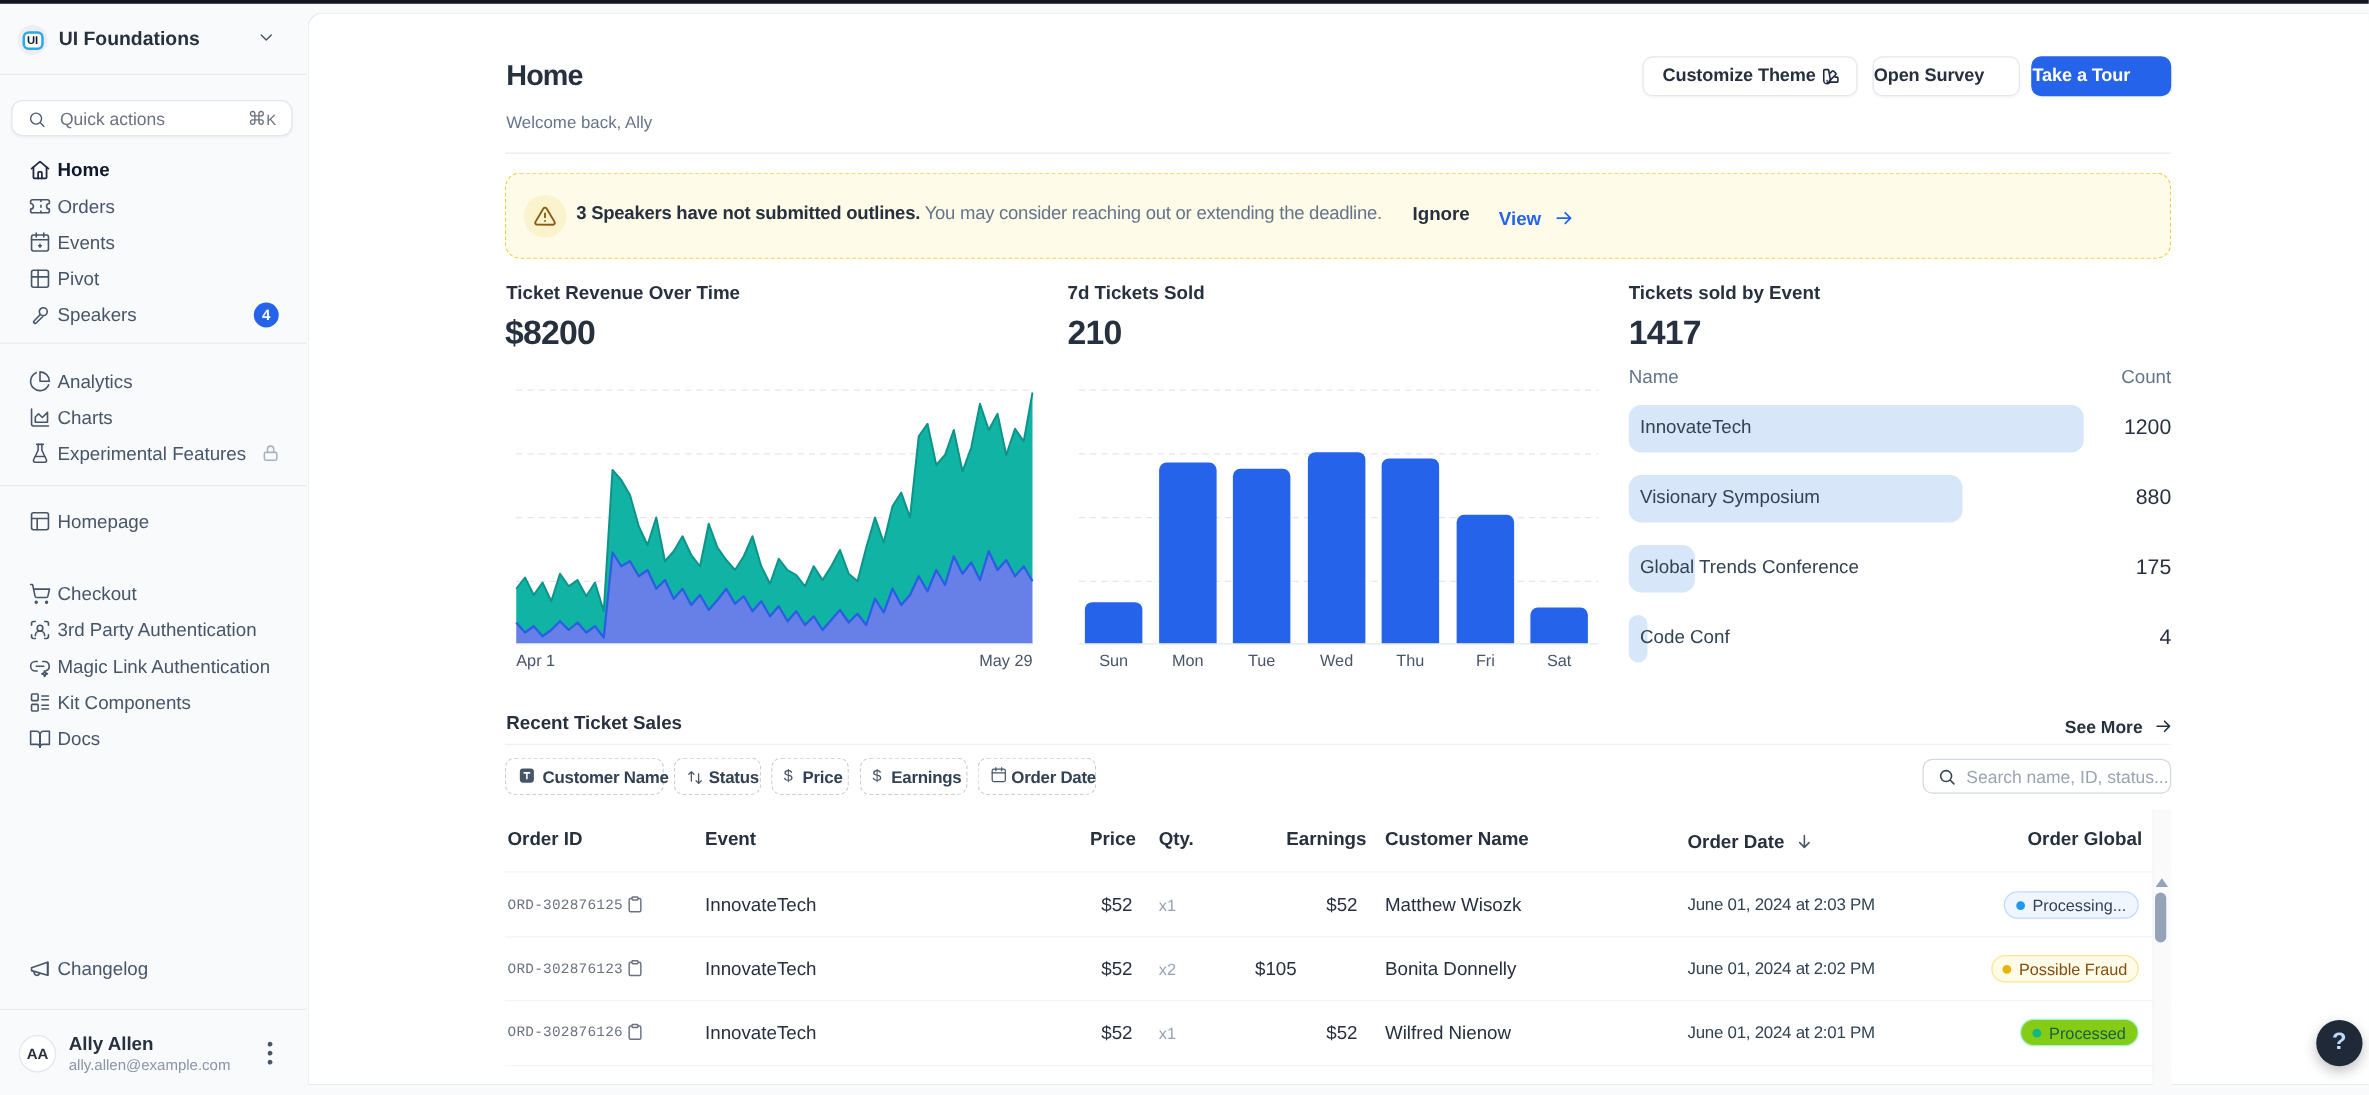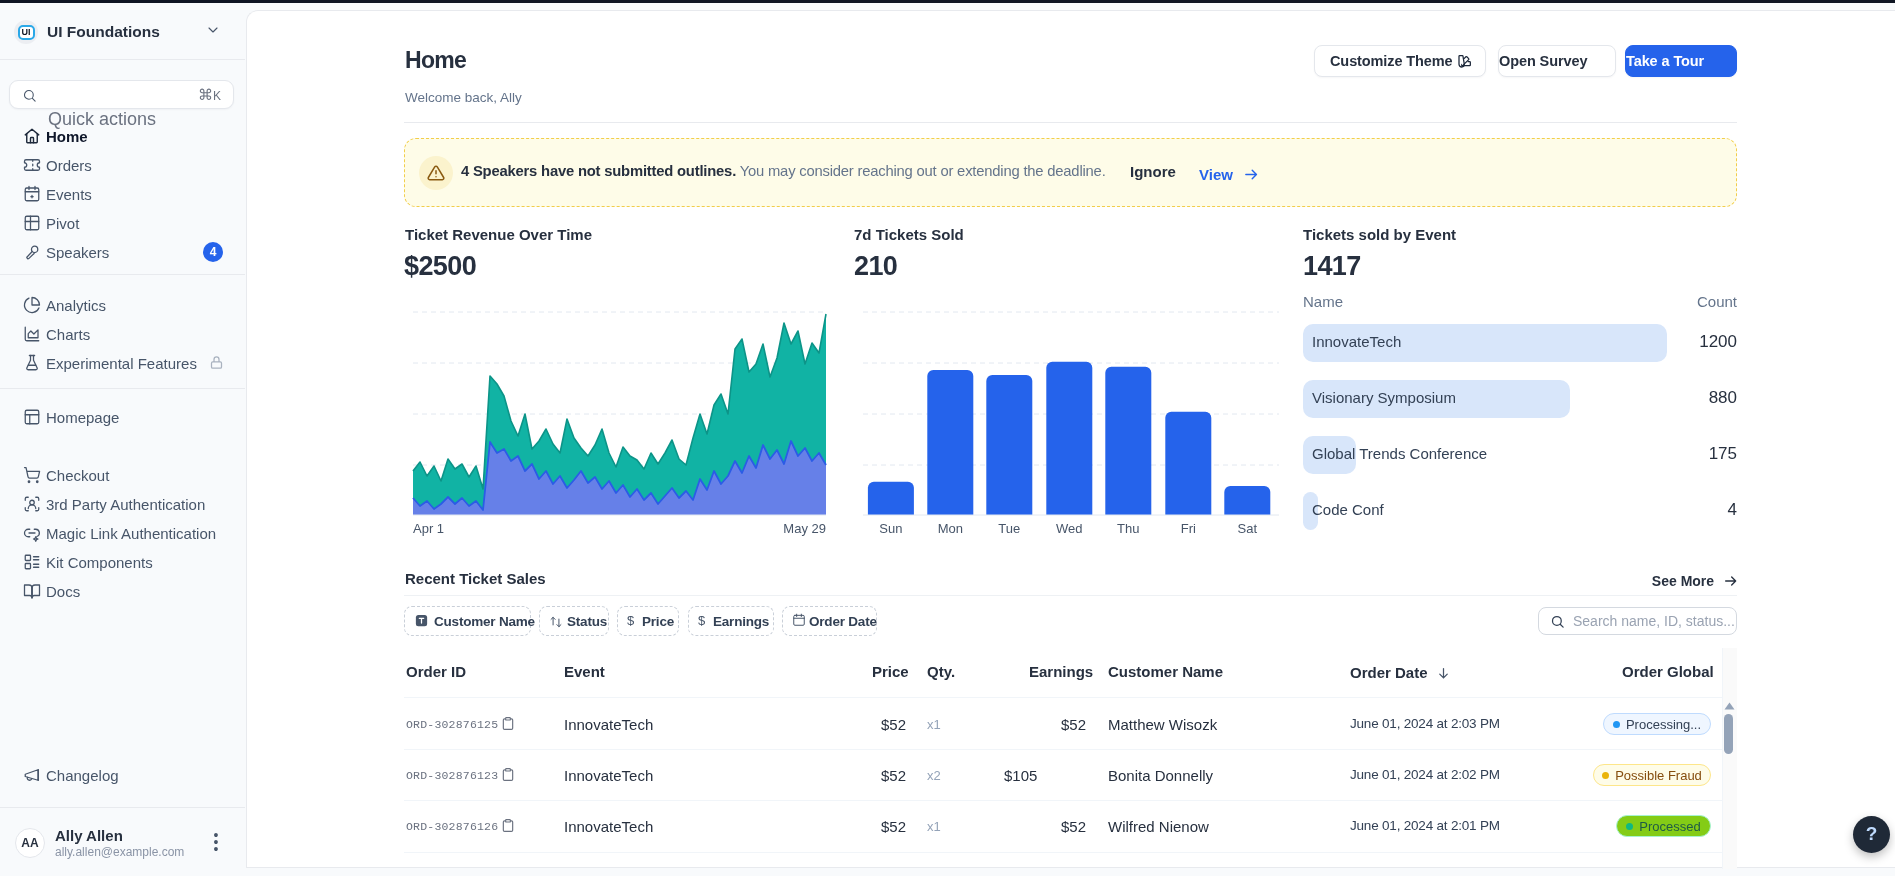--- a/index.html
+++ b/index.html
@@ -7,21 +7,21 @@
 .topstrip { position:absolute; left:0; top:0; width:1895px; height:3px; background:#0f1523; z-index:50; }
 
 .sidebar { position:absolute; left:0; top:3px; width:246px; height:873px; background:#f8fafc; z-index:10; }
 .ws { position:absolute; left:14px; top:10px; width:215px; height:36px; }
 .ws-logo { position:absolute; left:0; top:7px; width:24px; height:24px; border-radius:50%; background:#eceef2; }
 .ws-logo .sq { position:absolute; left:3.5px; top:4.5px; width:17px; height:15px; border:2.5px solid #2aa8e8; border-radius:5px; background:#fff; color:#111827; font-size:9px; font-weight:700; text-align:center; line-height:10px; }
 .ws-name { position:absolute; left:33px; top:10px; font-size:15.5px; font-weight:700; color:#27303f; }
 .ws-chev { position:absolute; right:8px; top:9px; }
 .sb-divider { position:absolute; left:0; width:245px; height:1px; background:#e8eaee; }
 .qbox { position:absolute; left:9px; top:77px; width:225px; height:29px; background:#fff; border:1px solid #e4e7ec; border-radius:9px; box-shadow:0 1px 2px rgba(16,24,40,.04); }
-.qbox .qtxt { position:absolute; left:38px; top:6px; font-size:18px; color:#6b7280;margin-top:22px; }
+.qbox .qtxt { position:absolute; left:38px; top:6px; font-size:14px; color:#6b7280; }
 .qbox .qkbd { position:absolute; right:12px; top:5px; font-size:12px; color:#6b7280; }
 .nav-item { position:absolute; left:0; width:245px; height:29px; }
 .nav-item .ico { position:absolute; left:23px; top:5px; }
 .nav-item .lbl { position:absolute; left:46px; top:6px; font-size:15px; color:#475569; }
 .nav-item .lbl.act { color:#0f172a; font-weight:700; }
 .badge4 { position:absolute; left:203px; top:4px; width:20px; height:20px; border-radius:50%; background:#2563eb; color:#fff; font-size:12px; font-weight:700; text-align:center; line-height:20px; }
 .tourcard { position:absolute; left:9px; top:666px; width:222px; height:76px; background:#fff; border:1px solid #e8eaee; border-radius:12px; box-shadow:0 1px 2px rgba(16,24,40,.04); }
 .tourcard .t1 { position:absolute; left:37px; top:14px; font-size:15px; color:#334155; }
 .tourcard .t2 { position:absolute; left:13px; top:37px; font-size:12px; font-weight:700; color:#2563eb; }
 .tourcard .track { position:absolute; left:13px; top:56px; width:193px; height:6px; border-radius:3px; background:#dbeafe; }
@@ -249,31 +249,31 @@
   <div class="btn" style="right:121px; width:118px;">Open Survey</div>
   <div class="btn primary" style="right:0px; width:112px;">Take a Tour</div>
 
   <div class="banner">
     <div class="wicon">
           <svg style="position:absolute;left:8px;top:8px" width="18" height="18" viewBox="0 0 24 24">
             <path d="M10.3 3.8L1.8 18a2 2 0 001.7 3h17a2 2 0 001.7-3L13.7 3.8a2 2 0 00-3.4 0z" stroke="#8a5a10" stroke-width="2" fill="none" stroke-linejoin="round"></path>
             <path d="M12 9v4M12 17h.01" stroke="#8a5a10" stroke-width="2" stroke-linecap="round"></path>
           </svg>
         </div>
-    <div class="btext"><b>4 Speakers have not submitted outlines.</b> You may consider reaching out or extending the deadline.</div>
+    <div class="btext"><b>3 Speakers have not submitted outlines.</b> You may consider reaching out or extending the deadline.</div>
     <div class="ignore">Ignore</div>
     <div class="view">View
       <svg style="position:relative;top:3px;left:6px" width="17" height="17" viewBox="0 0 24 24">
             <path d="M4 12h15M13 6l6 6-6 6" stroke="#2563eb" stroke-width="2" fill="none" stroke-linecap="round" stroke-linejoin="round"></path>
           </svg>
     </div>
   </div>
 
   <div class="ptitle" style="left:1px">Ticket Revenue Over Time</div>
-  <div class="pnum" style="left:0px">$2500</div>
+  <div class="pnum" style="left:0px">$8200</div>
   <div class="ptitle" style="left:450px">7d Tickets Sold</div>
   <div class="pnum" style="left:450px">210</div>
   <div class="ptitle" style="left:899px">Tickets sold by Event</div>
   <div class="pnum" style="left:899px">1417</div>
 
   <svg class="chart-svg" style="left:0px" width="434" height="245" viewBox="0 0 434 245">
   <g stroke="#e2e8f0" stroke-width="1" stroke-dasharray="5 4">
     <line x1="9" y1="11" x2="422" y2="11"></line>
     <line x1="9" y1="62" x2="422" y2="62"></line>
     <line x1="9" y1="113" x2="422" y2="113"></line>

